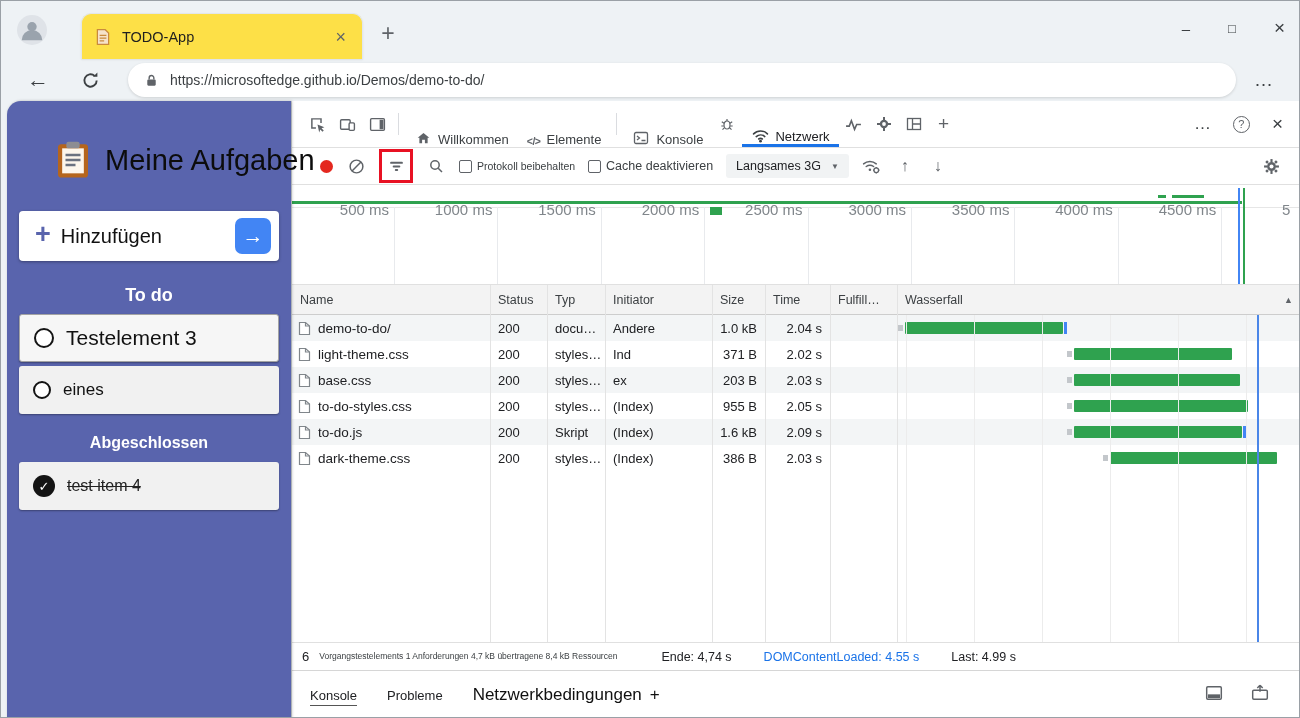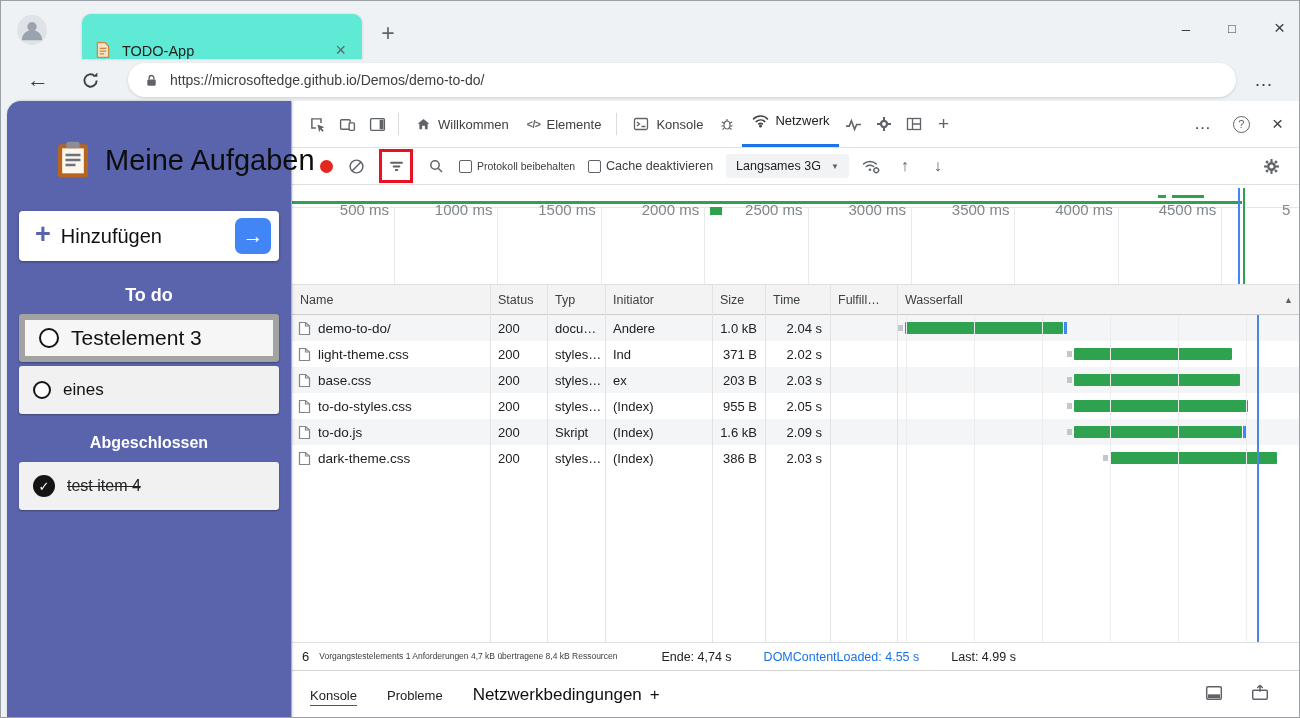--- a/index.html
+++ b/index.html
@@ -3,21 +3,21 @@
 <meta charset="utf-8">
 <style>
   *{margin:0;padding:0;box-sizing:border-box}
   html,body{background:#666;}
   body{font-family:"Liberation Sans","DejaVu Sans",sans-serif;}
   .window{width:1300px;height:718px;position:relative;background:#eef2f5;border:1px solid #9aa0a6;overflow:hidden;}
 
   
   .titlebar{height:58px;position:relative;}
   .avatar{position:absolute;left:16px;top:14px;width:30px;height:30px;}
-  .btab{position:absolute;left:80px;top:12px;width:282px;height:46px;background:#5eead4;border:1px solid #e3e7ea;border-bottom:none;border-radius:10px 10px 0 0;display:flex;align-items:flex-end;padding:0 12px;box-shadow:0 1px 2px rgba(0,0,0,.08);}
+  .btab{position:absolute;left:80px;top:12px;width:282px;height:46px;background:#fde047;border:1px solid #e3e7ea;border-bottom:none;border-radius:10px 10px 0 0;display:flex;align-items:center;padding:0 12px;box-shadow:0 1px 2px rgba(0,0,0,.08);}
   .tab-favicon{width:18px;height:18px;margin-right:10px;display:inline-flex;}
   .tab-title{font-size:14.5px;color:#1f1f1f;flex:1;}
   .tab-close{color:#5f6368;font-size:18px;padding:0 4px;line-height:1;}
   .newtab{position:absolute;left:372px;top:19px;font-size:23px;color:#5f6368;width:30px;text-align:center;}
   .wincontrols{position:absolute;right:14px;top:16px;display:flex;align-items:center;gap:38px;color:#3c4043;}
   .wc-min{font-size:15px}.wc-max{font-size:13px}.wc-close{font-size:19px}
   .navbar{height:42px;display:flex;align-items:center;position:relative;}
   .back{margin-left:26px;font-size:22px;color:#3c4043;line-height:1;}
   .refresh{margin-left:32px;width:19px;height:19px;display:inline-flex;}
   .addressbar{margin-left:28px;flex:1;height:34px;background:#fff;border-radius:17px;display:flex;align-items:center;padding:0 16px;box-shadow:0 1px 3px rgba(0,0,0,.14);}
@@ -34,35 +34,35 @@
   .todo-header{display:flex;align-items:center;margin:38px 0 0 46px;height:42px;}
   .clipboard{width:40px;height:40px;margin-right:12px;display:inline-flex;flex-shrink:0;}
   .todo-title{font-size:29px;color:#0c0c0c;white-space:nowrap;}
   .add-row{margin:30px 12px 0;background:#fff;border-radius:4px;height:50px;display:flex;align-items:center;padding:0 8px 0 8px;box-shadow:0 1px 3px rgba(0,0,0,.35);}
   .add-plus{color:#5964ad;font-size:27px;font-weight:bold;margin:0 10px 3px 8px;line-height:1;}
   .add-label{color:#111;font-size:20px;flex:1;}
   .add-arrow{width:36px;height:36px;background:#4285f4;border-radius:7px;color:#fff;font-size:21px;display:flex;align-items:center;justify-content:center;}
   .section-label{text-align:center;font-size:18px;font-weight:bold;color:#fff;margin-top:24px;height:20px;}
   .section-label.s2{font-size:16px;margin-top:20px;}
   .card{margin:8px 12px 0;background:#f1f1f1;border-radius:3px;height:48px;display:flex;align-items:center;padding:0 14px;color:#111;box-shadow:0 1px 2px rgba(0,0,0,.35);}
-  .card.c1{background:#f6f6f6;border:6px solid #a3a3a3;margin-top:9px;}
+  .card.c1{background:#f6f6f6;border:1px solid #a3a3a3;margin-top:9px;}
   .card.c2{margin-top:4px;}
   .ring{width:20px;height:20px;border:2.5px solid #141414;border-radius:50%;margin-right:12px;flex-shrink:0;background:#fff;}
   .ring.small{width:18px;height:18px;}
   .label1{font-size:21px;}
   .label2{font-size:17px;}
   .done-circle{width:22px;height:22px;background:#141414;border-radius:50%;color:#fff;display:flex;align-items:center;justify-content:center;font-size:13px;margin-right:12px;flex-shrink:0;}
   .done-label{font-size:16px;text-decoration:line-through;color:#222;}
 
   
   .dt-tabbar{height:47px;border-bottom:1px solid #e0e0e0;display:flex;align-items:center;padding-left:10px;flex-shrink:0;}
   .dt-icon-btn{width:30px;height:30px;display:inline-flex;align-items:center;justify-content:center;flex-shrink:0;color:#5f6368;}
   .dt-icon-btn.plus{font-size:19px;}
   .dt-sep{width:1px;height:22px;background:#dadce0;margin:0 6px;flex-shrink:0;}
-  .dt-tab{display:flex;align-items:center;gap:6px;padding:8px 9px;height:100%;font-size:13px;color:#3c4043;white-space:nowrap;}
+  .dt-tab{display:flex;align-items:flex-end;gap:6px;padding:0 9px;height:100%;font-size:13px;color:#3c4043;white-space:nowrap;}
   .dt-tab.active{border-bottom:3px solid #1a73e8;padding-top:3px;color:#202124;}
   .code-ic{font-size:10.5px;font-weight:bold;color:#5f6368;letter-spacing:-.5px;}
   .dt-right{margin-left:auto;display:flex;align-items:center;gap:22px;padding-right:16px;color:#3c4043;}
   .dt-right .help{font-size:14px;border:1.4px solid #5f6368;border-radius:50%;width:17px;height:17px;display:inline-flex;align-items:center;justify-content:center;font-size:11px;color:#5f6368;}
   .dt-right .morebtn{font-size:17px;}
   .dt-right .closebtn{font-size:19px;}
 
   .dt-toolbar{height:37px;border-bottom:1px solid #e0e0e0;display:flex;align-items:center;gap:13px;padding:0 10px 0 8px;flex-shrink:0;}
   .record-dot{width:13px;height:13px;border-radius:50%;background:#e4281f;margin-left:20px;flex-shrink:0;}
   .tb-ic{width:20px;height:20px;display:inline-flex;align-items:center;justify-content:center;flex-shrink:0;}

